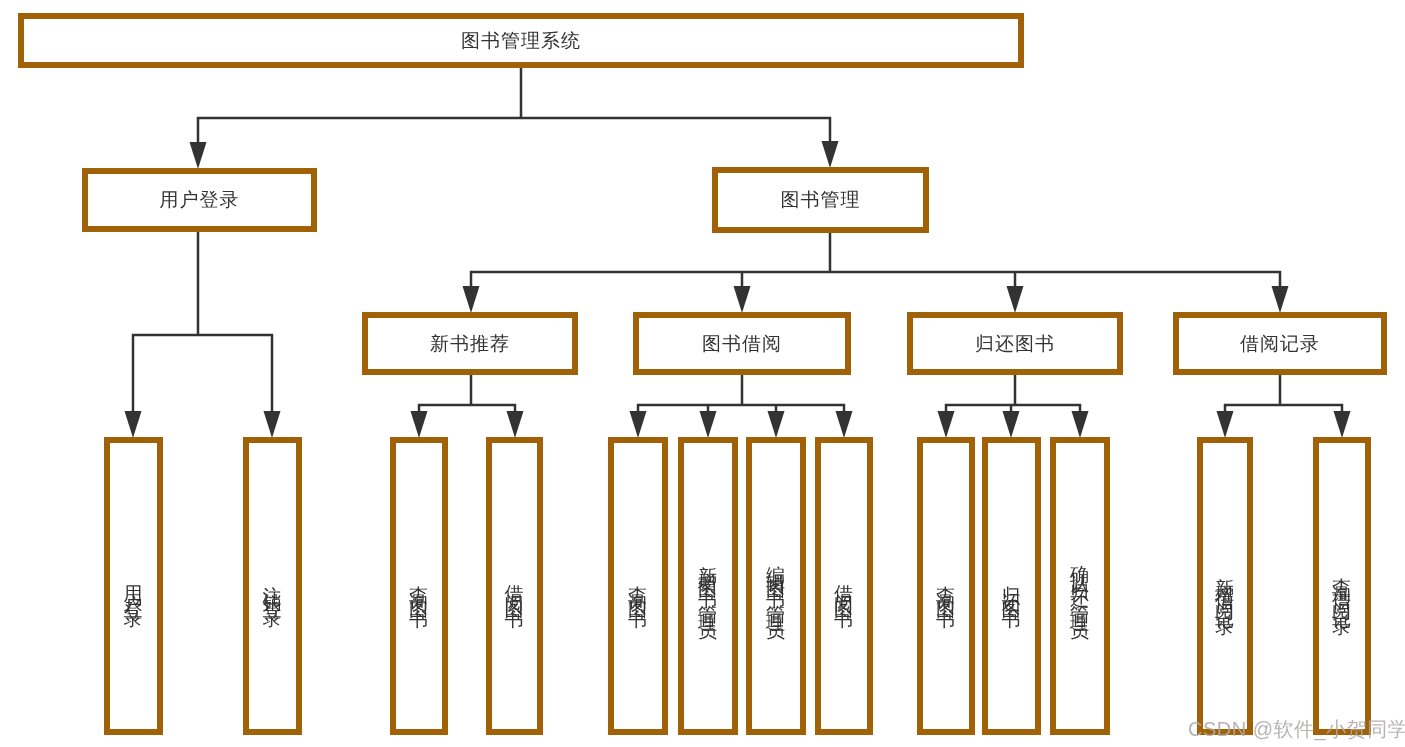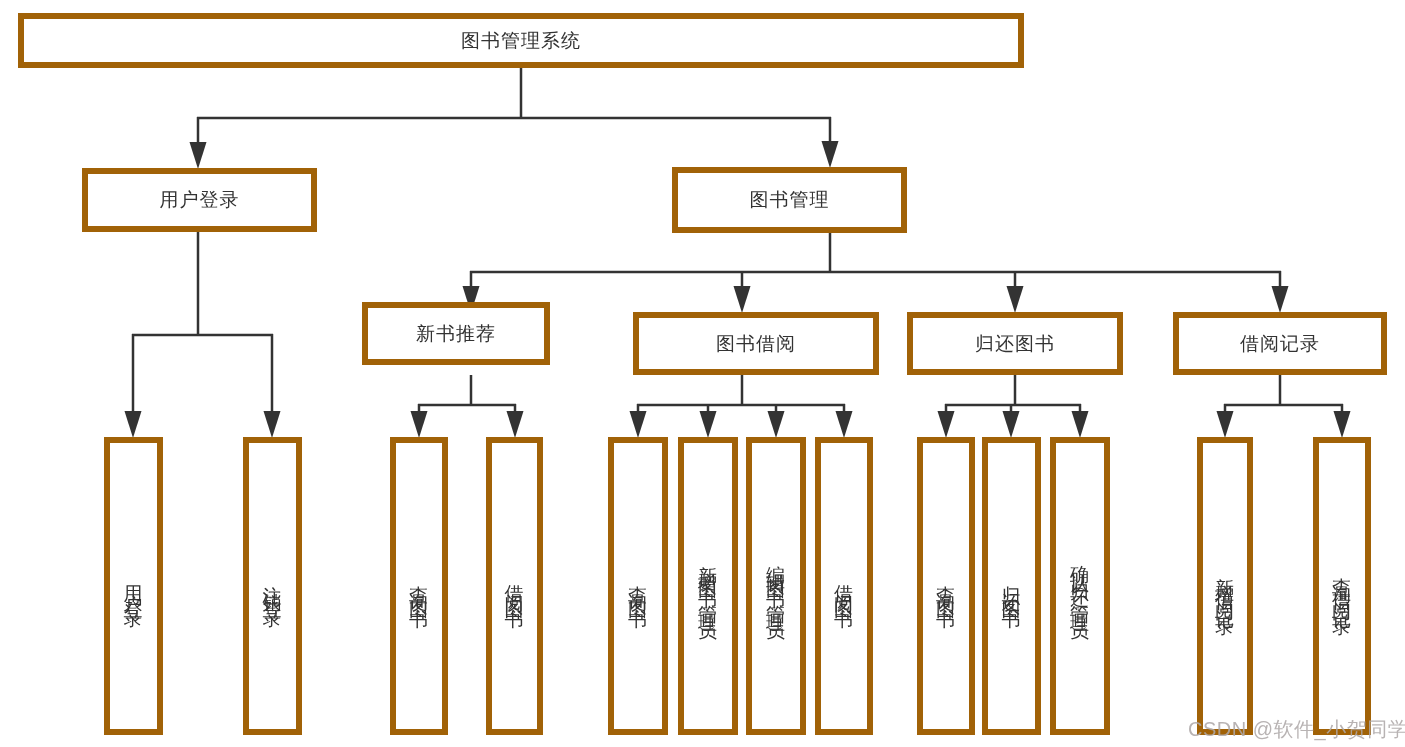--- a/index.html
+++ b/index.html
@@ -74,28 +74,28 @@
       <polygon points="1333.5,411 1350.5,411 1342,438" fill="#333333"></polygon>
     </svg>
 
   <div class="node h" style="left:18px;top:13px;width:1006px;height:55px">
     <span>图书管理系统</span>
   </div>
 
   <div class="node h" style="left:82px;top:168px;width:235px;height:64px">
     <span>用户登录</span>
   </div>
-  <div class="node h" style="left:672px;top:167px;width:235px;height:66px">
+  <div class="node h" style="left:712px;top:167px;width:217px;height:66px">
     <span>图书管理</span>
   </div>
 
-  <div class="node h" style="left:362px;top:302px;width:188px;height:63px">
+  <div class="node h" style="left:362px;top:312px;width:216px;height:63px">
     <span>新书推荐</span>
   </div>
-  <div class="node h" style="left:633px;top:312px;width:246px;height:63px">
+  <div class="node h" style="left:633px;top:312px;width:218px;height:63px">
     <span>图书借阅</span>
   </div>
   <div class="node h" style="left:907px;top:312px;width:216px;height:63px">
     <span>归还图书</span>
   </div>
   <div class="node h" style="left:1173px;top:312px;width:214px;height:63px">
     <span>借阅记录</span>
   </div>
 
   <div class="node v" style="left:104px;top:437px;width:59px;height:298px">

